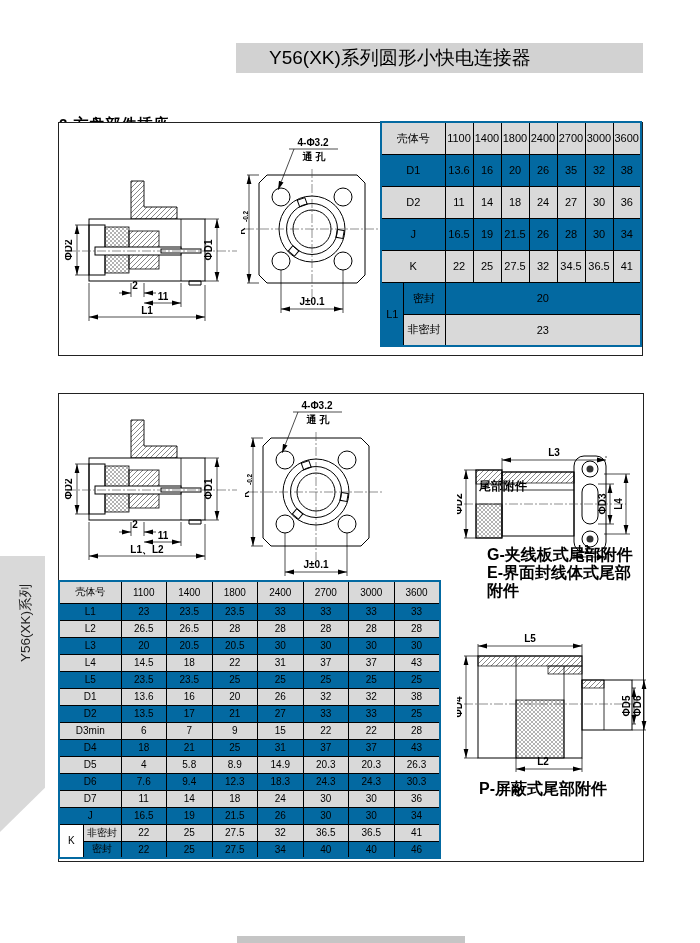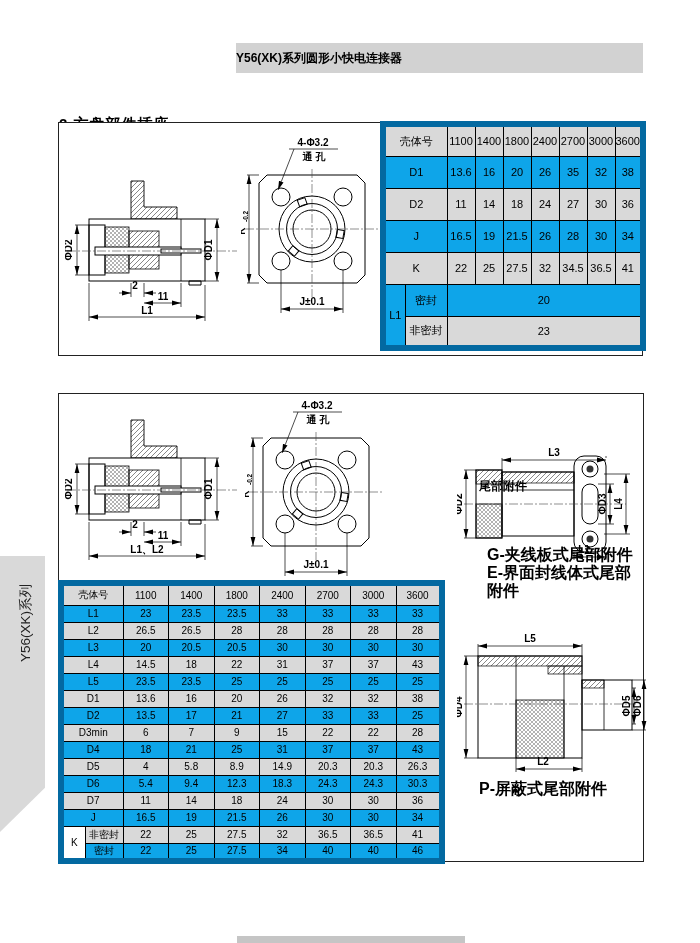--- a/index.html
+++ b/index.html
@@ -1,25 +1,25 @@
 <!DOCTYPE html>
 <html><head>
 <meta charset="utf-8">
 <style>
   html,body{margin:0;padding:0;background:#fff;}
   body{font-family:"Liberation Sans","DejaVu Sans",sans-serif;color:#000;}
   .page{position:relative;width:700px;height:943px;background:#fff;overflow:hidden;}
   .abs{position:absolute;}
   .title-bar{left:236px;top:43px;width:407px;height:30px;background:#d2d2d2;
-             font-size:12px;font-weight:700;line-height:30px;box-sizing:border-box;}
+             font-size:19px;font-weight:400;line-height:30px;padding-left:33px;box-sizing:border-box;}
   .sec-h{font-size:15px;font-weight:600;letter-spacing:1px;margin-top:22px;}
   .sec-box{border:1px solid #222;background:#fff;}
   #box2{left:58px;top:122px;width:583px;height:232px;}
   #box3{left:58px;top:393px;width:584px;height:467px;}
-  .dt{border-collapse:collapse;table-layout:fixed;background:#0ea5e9;border:6px solid #0369a1;}
+  .dt{border-collapse:collapse;table-layout:fixed;background:#0369a1;border:2px solid #0369a1;}
   .dt td,.dt th{border:1px solid #000;text-align:center;vertical-align:middle;
                 font-weight:normal;overflow:hidden;padding:0;}
   #t1{width:260px;font-size:11px;left:321px;top:-2px;}
   #t1 tr{height:32px;}
   #t2{width:381px;font-size:10px;left:-1px;top:186px;}
   #t2 tr{height:17px;}
   #t2 tr.hrow{height:22px;}
   tr.g td, tr.g th{background:#d9d9d9;}
   .sidebar-tab{left:0;top:556px;width:45px;height:276px;background:#d9d9d9;
                clip-path:polygon(0 0,100% 0,100% 84%,0 100%);}
@@ -481,21 +481,21 @@
         <td>4</td>
         <td>5.8</td>
         <td>8.9</td>
         <td>14.9</td>
         <td>20.3</td>
         <td>20.3</td>
         <td>26.3</td>
       </tr>
       <tr>
         <td colspan="2">D6</td>
-        <td>5.4</td>
+        <td>7.6</td>
         <td>9.4</td>
         <td>12.3</td>
         <td>18.3</td>
         <td>24.3</td>
         <td>24.3</td>
         <td>30.3</td>
       </tr>
       <tr class="g">
         <td colspan="2">D7</td>
         <td>11</td>

